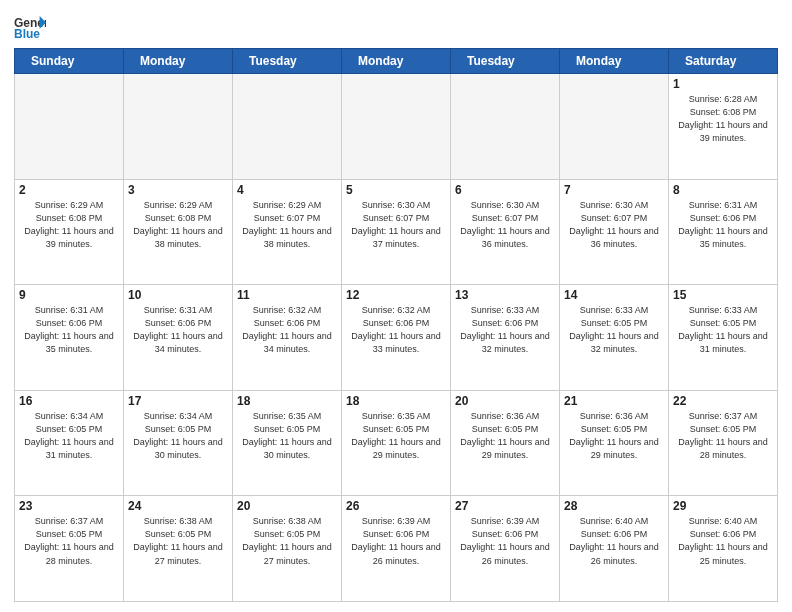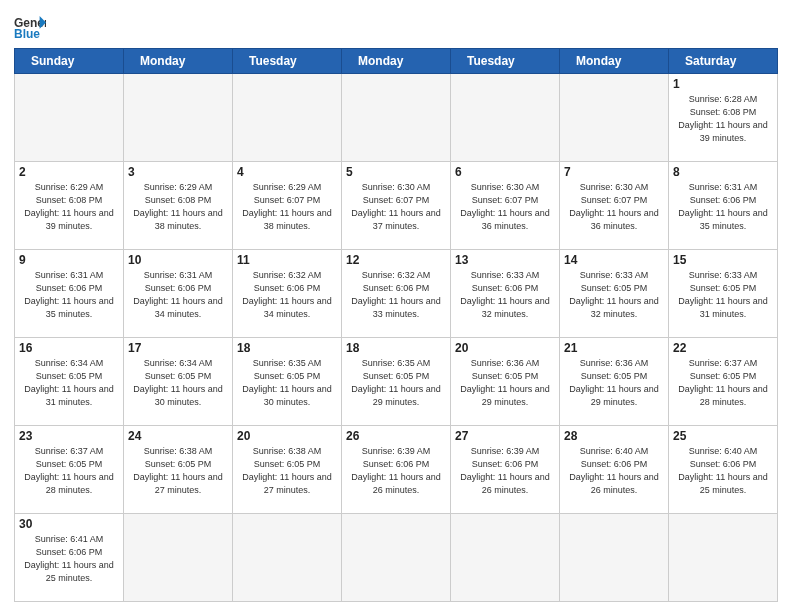--- a/index.html
+++ b/index.html
@@ -329,37 +329,22 @@
 and 26 minutes.</div>
           </td>
           <td>
             <span class="day-number">28</span>
             <div class="day-info">Sunrise: 6:40 AM
 Sunset: 6:06 PM
 Daylight: 11 hours
 and 26 minutes.</div>
           </td>
           <td>
-            <span class="day-number">25</span>
+            <span class="day-number">29</span>
             <div class="day-info">Sunrise: 6:40 AM
 Sunset: 6:06 PM
 Daylight: 11 hours
 and 25 minutes.</div>
           </td>
-        </tr>
-        <tr class="last-row">
-          <td>
-            <span class="day-number">30</span>
-            <div class="day-info">Sunrise: 6:41 AM
-Sunset: 6:06 PM
-Daylight: 11 hours
-and 25 minutes.</div>
-          </td>
-          <td class="empty"></td>
-          <td class="empty"></td>
-          <td class="empty"></td>
-          <td class="empty"></td>
-          <td class="empty"></td>
-          <td class="empty"></td>
         </tr>
       </tbody>
   </table>
 </div>
 
 </body></html>

